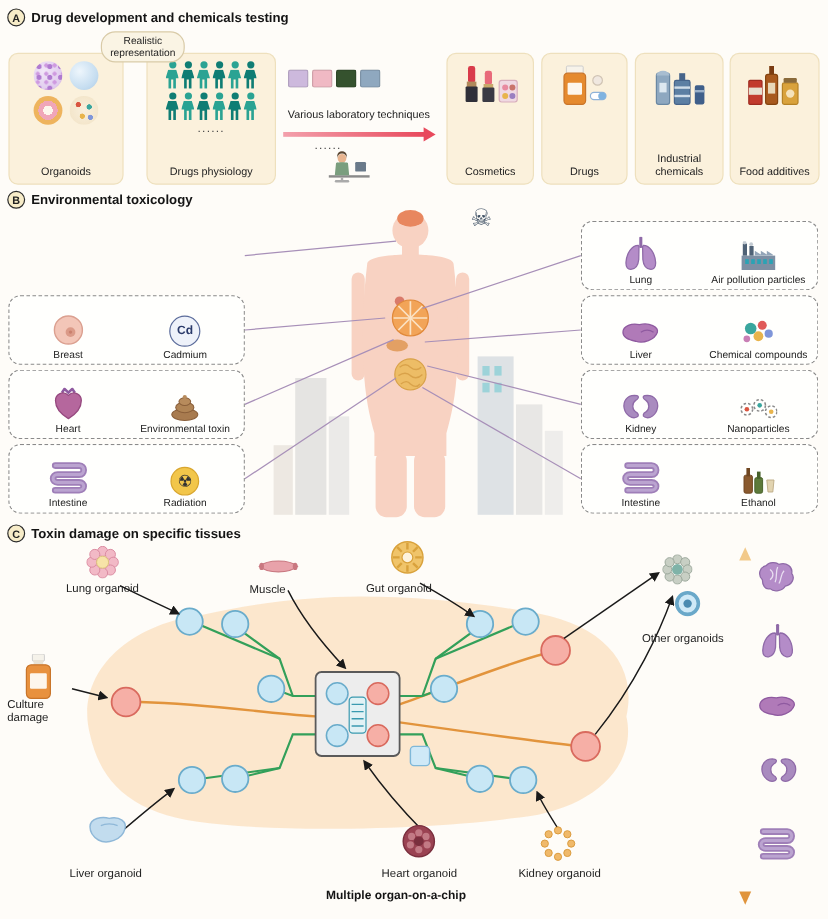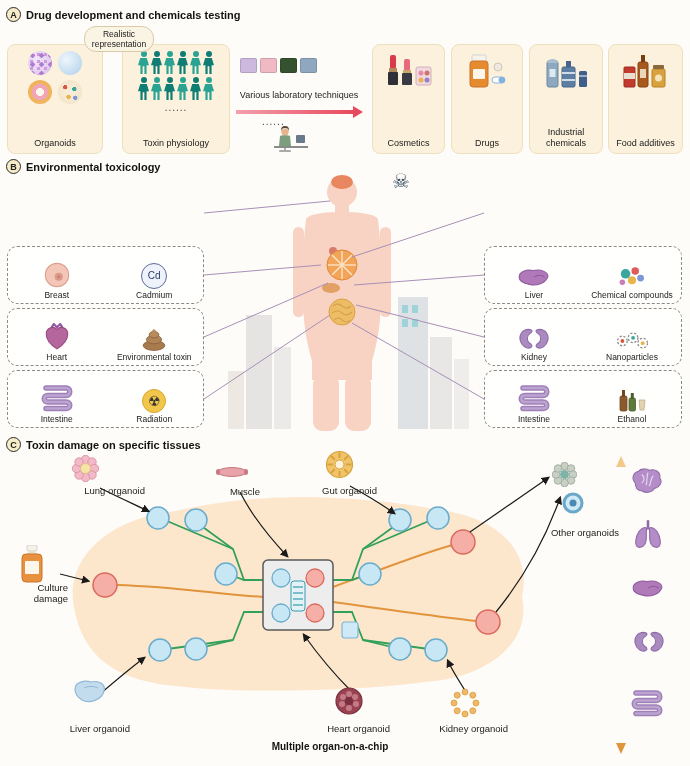--- a/index.html
+++ b/index.html
@@ -30,28 +30,28 @@
   .thumbs{position:absolute;left:240px;top:58px;display:flex;gap:3px;z-index:2;}
   .thumb{width:17px;height:15px;border-radius:2px;border:1px solid #00000022;}
   .arrowA{position:absolute;left:236px;top:110px;width:118px;height:4px;background:linear-gradient(90deg,#f3a0ac,#e8495c);z-index:2;}
   .arrowA::after{content:"";position:absolute;right:-9px;top:-4.5px;border-left:10px solid #e8495c;border-top:6.5px solid transparent;border-bottom:6.5px solid transparent;}
   .mid-dots{position:absolute;left:262px;top:117px;z-index:2;}
   .scientist{position:absolute;left:272px;top:124px;z-index:2;}
   
   .bbox{position:absolute;width:197px;height:58px;border:1.4px dashed #8a8a8a;border-radius:10px;background:rgba(255,255,253,.92);display:flex;z-index:3;}
   .bcell{flex:1;display:flex;flex-direction:column;align-items:center;justify-content:flex-end;padding-bottom:4px;gap:2px;}
   .bcell .lbl{font-size:8.5px;color:#222;text-align:center;line-height:1;white-space:nowrap;}
-  .cd-circle{width:26px;height:26px;border-radius:50%;background:#eef2fa;border:1.4px solid #5a6b9a;display:flex;align-items:center;justify-content:center;font-size:10px;font-weight:normal;color:#2a3a6a;}
+  .cd-circle{width:26px;height:26px;border-radius:50%;background:#eef2fa;border:1.4px solid #5a6b9a;display:flex;align-items:center;justify-content:center;font-size:10px;font-weight:bold;color:#2a3a6a;}
   .rad-circle{width:24px;height:24px;border-radius:50%;background:#f2c64a;border:1px solid #d9a62e;display:flex;align-items:center;justify-content:center;}
   .rad-glyph{font-size:14px;color:#333;line-height:1;}
   .skull{position:absolute;left:392px;top:169px;font-size:20px;color:#3d4f63;z-index:4;}
   .b-overlay{position:absolute;left:0;top:165px;z-index:1;}
   
   .c-overlay{position:absolute;left:0;top:452px;z-index:1;}
-  .clabel{position:absolute;font-size:9.5px;color:#222;text-align:right;line-height:1.15;z-index:3;}
+  .clabel{position:absolute;font-size:9.5px;color:#222;text-align:left;line-height:1.15;z-index:3;}
   .cicon{position:absolute;z-index:3;}
   .caption{position:absolute;left:230px;top:741px;width:200px;font-size:10px;font-weight:bold;color:#141414;text-align:center;z-index:3;}
 </style>
 </head>
 <body>
 
 <div class="canvas">
 
   <svg style="position:absolute;width:0;height:0" aria-hidden="true">
     <defs>
@@ -169,21 +169,21 @@
       <div class="prow">
         <span class="person d"></span>
           <span class="person"></span>
           <span class="person d"></span>
           <span class="person"></span>
           <span class="person d"></span>
           <span class="person"></span>
       </div>
       <div class="dots">......</div>
     </div>
-    <div class="lbl">Toxin physiology</div>
+    <div class="lbl">Drugs physiology</div>
   </div>
 
   <div class="thumbs">
     <div class="thumb" style="background:#cdb9dd"></div>
     <div class="thumb" style="background:#f0b9c4"></div>
     <div class="thumb" style="background:#35522e"></div>
     <div class="thumb" style="background:#8fa8bf"></div>
   </div>
   <div class="mid-text">Various laboratory techniques</div>
   <div class="arrowA"></div>
@@ -351,20 +351,34 @@
       <div class="lbl">Intestine</div>
     </div>
     <div class="bcell">
       <div class="rad-circle">
           <span class="rad-glyph">☢</span>
         </div>
       <div class="lbl">Radiation</div>
     </div>
   </div>
 
+  <div class="bbox" style="left:484px;top:184px;width:198px">
+    <div class="bcell">
+      <svg width="30" height="30" viewBox="0 0 28 28">
+          <use href="#sym-lung"></use>
+        </svg>
+      <div class="lbl">Lung</div>
+    </div>
+    <div class="bcell">
+      <svg width="32" height="26" viewBox="0 0 32 26">
+          <use href="#sym-factory"></use>
+        </svg>
+      <div class="lbl">Air pollution particles</div>
+    </div>
+  </div>
 
   <div class="bbox" style="left:484px;top:246px;width:198px">
     <div class="bcell">
       <svg width="34" height="22" viewBox="0 0 32 20">
           <use href="#sym-liver"></use>
         </svg>
       <div class="lbl">Liver</div>
     </div>
     <div class="bcell">
       <svg width="30" height="24" viewBox="0 0 28 22">

